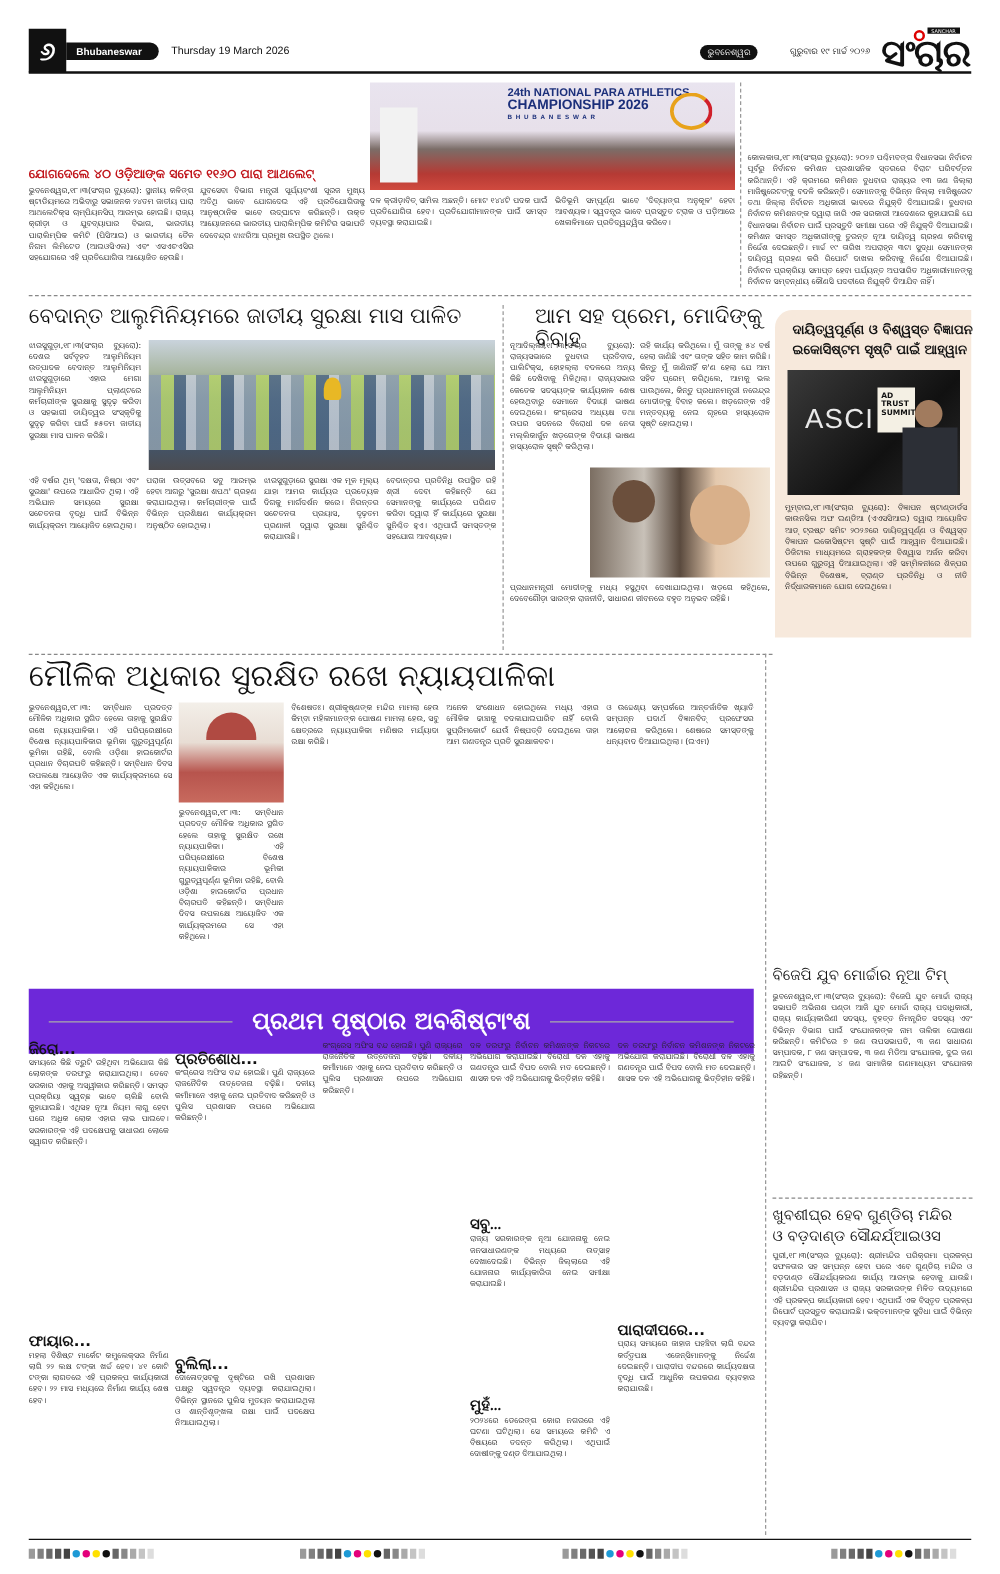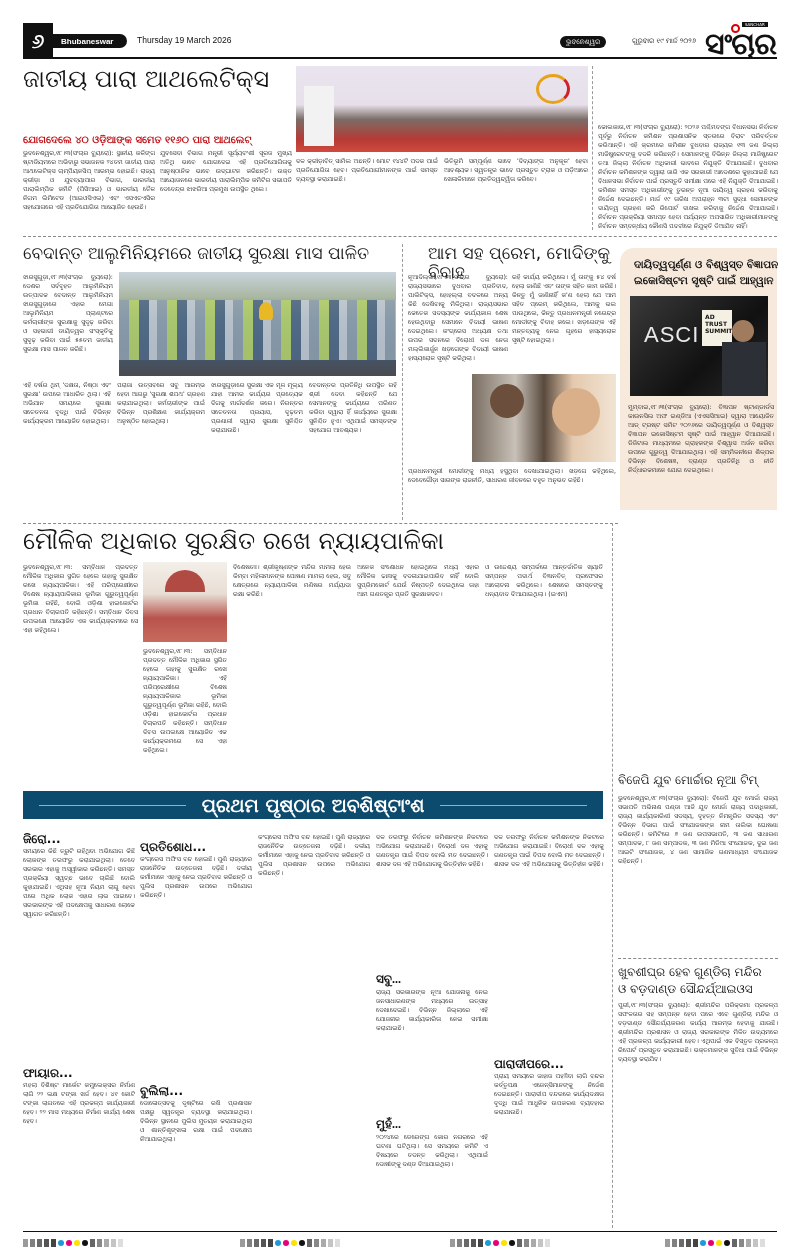--- a/index.html
+++ b/index.html
@@ -14,21 +14,21 @@
   .logo-dot { left: 731px; top: 24px; width: 9px; height: 9px; border: 2px solid #d00; border-radius: 50%; }
   .logo-tag { left: 742px; top: 22px; background: #111; color: #fff; font-size: 4px; padding: 0 3px; }
   .rule-top { left: 23px; top: 57px; width: 754px; height: 2px; background: #111; }
   .hl { font-family: "DejaVu Sans", sans-serif; line-height: 1.1; }
   .sub-red { color: #c0141a; font-weight: bold; }
   .body-text { font-size: 6.3px; line-height: 9px; color: #222; text-align: justify; overflow: hidden; }
   .photo { overflow: hidden; }
   .dash-rule { height: 0; border-top: 1px dashed #888; }
   .vrule { width: 0; border-left: 1px dashed #999; }
 
-  .section-band { left: 23px; top: 791px; width: 580px; height: 28px; background: #0c4a6e; color: #fff; display:flex; align-items:center; justify-content:center; }
+  .section-band { left: 23px; top: 791px; width: 580px; height: 52px; background: #6d28d9; color: #fff; display:flex; align-items:center; justify-content:center; }
   .section-band .line { flex: 1; height: 1px; background: #aaa; margin: 0 16px; }
   .section-band span.t { font-size: 19px; font-weight: bold; }
 
   .color-bar { top: 1239px; height: 8px; display: flex; align-items: center; gap: 2px; }
   .swatch-g { width: 5px; height: 8px; }
   .dot { width: 6px; height: 6px; border-radius: 50%; }
   .bottom-rule { left: 23px; top: 1231px; width: 754px; height: 1px; background: #111; }
 
   .ad-box { left: 620px; top: 248px; width: 157px; height: 262px; background: #f7e9dc; border-radius: 14px 0 0 0; }
   .ad-title { left: 634px; top: 256px; width: 145px; font-size: 10.5px; font-weight: bold; line-height: 16px; }
@@ -42,26 +42,30 @@
 <div class="abs city-pill">Bhubaneswar</div>
 <div class="abs date-en">Thursday 19 March 2026</div>
 <div class="abs city-pill-or">ଭୁବନେଶ୍ୱର</div>
 <div class="abs date-or">ଗୁରୁବାର ୧୯ ମାର୍ଚ୍ଚ ୨୦୨୬</div>
 <div class="abs logo">ସଂଚାର</div>
 <div class="abs logo-dot"></div>
 <div class="abs logo-tag">SANCHAR</div>
 <div class="abs rule-top"></div>
 
 <div class="abs hl" style="left:23px;top:66px;width:270px;font-size:24px;">
-  <div>ଜାତୀୟ ପାରା ଆଥଲେଟିକ୍ସ</div>
 </div>
 <div class="abs sub-red" style="left:23px;top:134px;width:270px;font-size:10px;">ଯୋଗଦେଲେ ୪୦ ଓଡ଼ିଆଙ୍କ ସମେତ ୧୧୬୦ ପାରା ଆଥଲେଟ୍</div>
 <div class="abs body-text" style="left:23px;top:148px;width:132px;height:82px;">ଭୁବନେଶ୍ୱର,୧୮।୩(ସଂଚାର ବ୍ୟୁରୋ): ସ୍ଥାନୀୟ କଳିଙ୍ଗ ଷ୍ଟାଡିୟମରେ ଅଭିବାରୁ ସଭାଜନକ ୨୪ତମ ଜାତୀୟ ପାରା ଆଥଲେଟିକ୍ସ ଚାମ୍ପିୟନସିପ୍ ଆରମ୍ଭ ହୋଇଛି। ରାଜ୍ୟ କ୍ରୀଡ଼ା ଓ ଯୁବବ୍ୟାପାର ବିଭାଗ, ଭାରତୀୟ ପାରାଲିମ୍ପିକ କମିଟି (ପିସିଆଇ) ଓ ଭାରତୀୟ ତୈଳ ନିଗମ ଲିମିଟେଡ (ଆଇଓସିଏଲ) ଏବଂ ଏସଏଚଏସିର ସହଯୋଗରେ ଏହି ପ୍ରତିଯୋଗିତା ଆୟୋଜିତ ହେଉଛି।</div>
 <div class="abs body-text" style="left:160px;top:148px;width:132px;height:82px;">ଯୁବସେବା ବିଭାଗ ମନ୍ତ୍ରୀ ସୂର୍ଯ୍ୟବଂଶୀ ସୂରଜ ମୁଖ୍ୟ ଅତିଥି ଭାବେ ଯୋଗଦେଇ ଏହି ପ୍ରତିଯୋଗିତାକୁ ଆନୁଷ୍ଠାନିକ ଭାବେ ଉଦ୍‌ଘାଟନ କରିଛନ୍ତି। ଉକ୍ତ ଆୟୋଜନରେ ଭାରତୀୟ ପାରାଲିମ୍ପିକ କମିଟିର ସଭାପତି ଦେବେନ୍ଦ୍ର ଝାଝରିଆ ପ୍ରମୁଖ ଉପସ୍ଥିତ ଥିଲେ।</div>
 <div class="abs photo" style="left:296px;top:66px;width:292px;height:86px;background:linear-gradient(180deg,#e9e4ef 0%,#e7e0ea 45%,#7b6d68 62%,#b53a34 85%,#d04a3f 100%);">
+  <div style="position:absolute;left:110px;top:3px;color:#1b2f7a;font-weight:bold;font-size:9px;line-height:10px;font-family:'Liberation Sans',sans-serif;">
+    <div>24th NATIONAL PARA ATHLETICS</div>
+    <div style="font-size:11px;">CHAMPIONSHIP 2026</div>
+    <div style="font-size:5px;letter-spacing:3px;">BHUBANESWAR</div>
+  </div>
   <div style="position:absolute;left:240px;top:8px;width:34px;height:30px;border:3px solid #e8a21a;border-radius:50%;border-right-color:#d0202a;"></div>
   <div style="position:absolute;left:8px;top:20px;width:30px;height:60px;background:#f2f2f2;"></div>
 </div>
 <div class="abs body-text" style="left:296px;top:156px;width:142px;height:74px;">ଦଳ କ୍ରୀଡ଼ାବିତ୍ ସାମିଲ ଅଛନ୍ତି। ମୋଟ ୧୪୪ଟି ପଦକ ପାଇଁ ପ୍ରତିଯୋଗିତା ହେବ। ପ୍ରତିଯୋଗୀମାନଙ୍କ ପାଇଁ ସମସ୍ତ ବ୍ୟବସ୍ଥା କରାଯାଇଛି।</div>
 <div class="abs body-text" style="left:444px;top:156px;width:144px;height:74px;">ଭିତିଭୂମି ସମ୍ପୂର୍ଣ୍ଣ ଭାବେ 'ଦିବ୍ୟାଙ୍ଗ ଅନୁକୂଳ' ହେବା ଆବଶ୍ୟକ। ସ୍ୱତନ୍ତ୍ର ଭାବେ ପ୍ରସ୍ତୁତ ଟ୍ରାକ ଓ ପଡ଼ିଆରେ ଖେଳାଳିମାନେ ପ୍ରତିଦ୍ୱନ୍ଦ୍ୱିତା କରିବେ।</div>
 
 <div class="abs vrule" style="left:592px;top:66px;height:164px;"></div>
 
 <div class="abs hl" style="left:598px;top:68px;width:180px;font-size:17.5px;text-align:center;line-height:26px;">
 </div>

